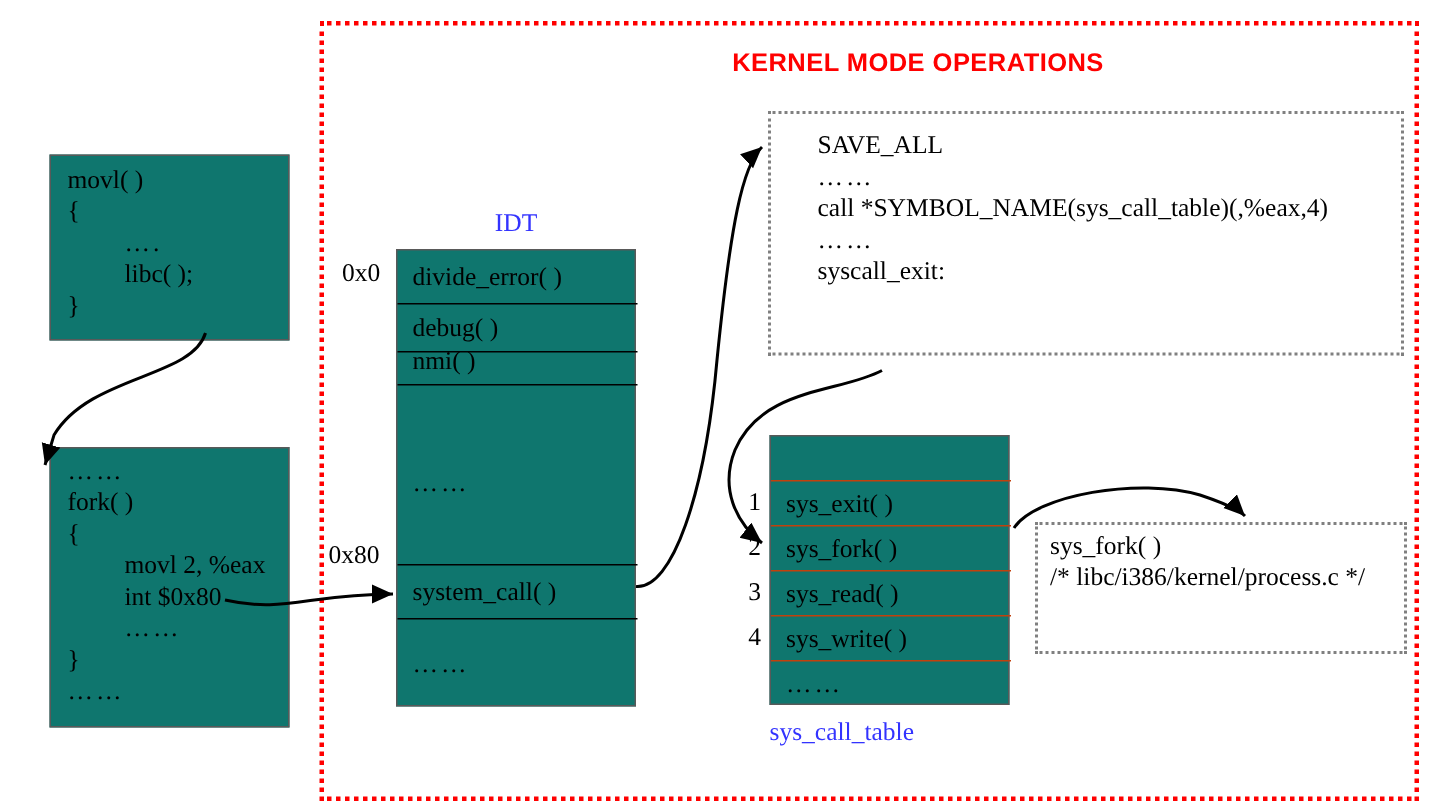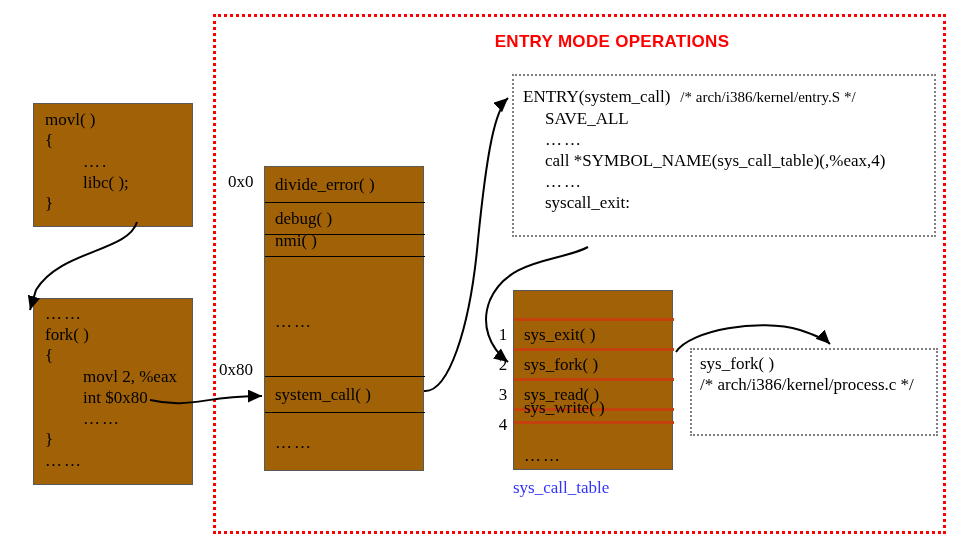--- a/index.html
+++ b/index.html
@@ -32,21 +32,21 @@
     font-weight: bold;
     font-size: 17px;
     color: #ff0000;
     letter-spacing: 0.3px;
   }
 
   
   .box {
     border: 1px solid #595959;
     box-sizing: border-box;
-    background: #a16207;
+    background: #0f766e;
   }
   .dotbox {
     border: 2px dotted #808080;
     box-sizing: border-box;
     background: #ffffff;
   }
 
   .codeline {
     font-size: 17px;
     color: #000000;
@@ -112,21 +112,21 @@
   #entry-code .ind { padding-left: 22px; }
   #entry-code .small { font-size: 15px; }
 
   
   #sct-box { left: 513px; top: 290px; width: 160px; height: 180px; }
   .sct-row {
     position: absolute;
     left: 0;
     width: 160px;
     box-sizing: border-box;
-    border-bottom: 3px solid #c2410c;
+    border-bottom: 1px solid #c2410c;
     font-size: 17px;
     color: #000000;
     padding-left: 10px;
     display: flex;
     align-items: center;
   }
   .sct-row.last { border-bottom: none; }
   .sct-index {
     position: absolute;
     left: 496px;
@@ -152,21 +152,21 @@
     width: 956px; height: 541px;
     pointer-events: none;
   }
 </style>
 </head>
 <body>
 
 <div id="canvas">
 
   <div class="abs" id="kernel-region"></div>
-  <div class="abs" id="kernel-title">ENTRY MODE OPERATIONS</div>
+  <div class="abs" id="kernel-title">KERNEL MODE OPERATIONS</div>
 
 
   <div class="abs box" id="main-box"></div>
   <div class="abs" id="main-code">
     <div class="codeline">movl( )</div>
     <div class="codeline">{</div>
     <div class="codeline ind dots">….</div>
     <div class="codeline ind">libc( );</div>
     <div class="codeline">}</div>
   </div>
@@ -177,59 +177,59 @@
     <div class="codeline">fork( )</div>
     <div class="codeline">{</div>
     <div class="codeline ind">movl 2, %eax</div>
     <div class="codeline ind">int $0x80</div>
     <div class="codeline ind dots">……</div>
     <div class="codeline">}</div>
     <div class="codeline dots">……</div>
   </div>
   <div class="abs" id="libc-label">libc.a</div>
 
+  <div class="abs" id="idt-label">IDT</div>
   <div class="abs" id="idt-addr-0">0x0</div>
   <div class="abs" id="idt-addr-80">0x80</div>
   <div class="abs box" id="idt-box">
     <div class="idt-row" style="top:0px;   height:36px;">divide_error( )</div>
     <div class="idt-row" style="top:36px;  height:32px;">debug( )</div>
     <div class="idt-row" style="top:58px;  height:32px;">nmi( )</div>
     <div class="idt-row dots" style="top:100px; height:110px; align-items:center;">……</div>
     <div class="idt-row" style="top:210px; height:36px;">system_call( )</div>
     <div class="idt-row last dots" style="top:246px; height:59px;">……</div>
   </div>
 
   <div class="abs dotbox" id="entry-box"></div>
   <div class="abs" id="entry-code">
-    <div class="codeline"><span>ENTRY(system_call)</span><span class="small" style="padding-left:10px;">/* arch/i386/kernel/entry.S */</span></div>
     <div class="codeline ind">SAVE_ALL</div>
     <div class="codeline ind dots">……</div>
     <div class="codeline ind">call *SYMBOL_NAME(sys_call_table)(,%eax,4)</div>
     <div class="codeline ind dots">……</div>
     <div class="codeline ind">syscall_exit:</div>
   </div>
 
   <div class="abs box" id="sct-box">
     <div class="sct-row" style="top:0px;   height:30px;"></div>
     <div class="sct-row" style="top:30px;  height:30px;">sys_exit( )</div>
     <div class="sct-row" style="top:60px;  height:30px;">sys_fork( )</div>
     <div class="sct-row" style="top:90px;  height:30px;">sys_read( )</div>
-    <div class="sct-row" style="top:103px; height:30px;text-align:center;">sys_write( )</div>
+    <div class="sct-row" style="top:120px; height:30px;text-align:center;">sys_write( )</div>
     <div class="sct-row last dots" style="top:150px; height:30px;">……</div>
   </div>
   <div class="abs sct-index" style="top:325px;">1</div>
   <div class="abs sct-index" style="top:355px;">2</div>
   <div class="abs sct-index" style="top:385px;">3</div>
   <div class="abs sct-index" style="top:415px;">4</div>
   <div class="abs" id="sct-label">sys_call_table</div>
 
   <div class="abs dotbox" id="sysfork-box"></div>
   <div class="abs" id="sysfork-code">
     <div class="codeline">sys_fork( )</div>
-    <div class="codeline">/* arch/i386/kernel/process.c */</div>
+    <div class="codeline">/* libc/i386/kernel/process.c */</div>
   </div>
 
   <svg class="abs" id="arrows" viewBox="0 0 956 541">
     <defs>
       <marker id="ah" markerWidth="9" markerHeight="9" refX="7" refY="3.2" orient="auto">
         <path d="M0,0 L7,3.2 L0,6.4 z" fill="#000000"></path>
       </marker>
     </defs>
 
     <path d="M137,222 C128,252 60,250 36,290 L30,310" fill="none" stroke="#000000" stroke-width="2" marker-end="url(#ah)"></path>

